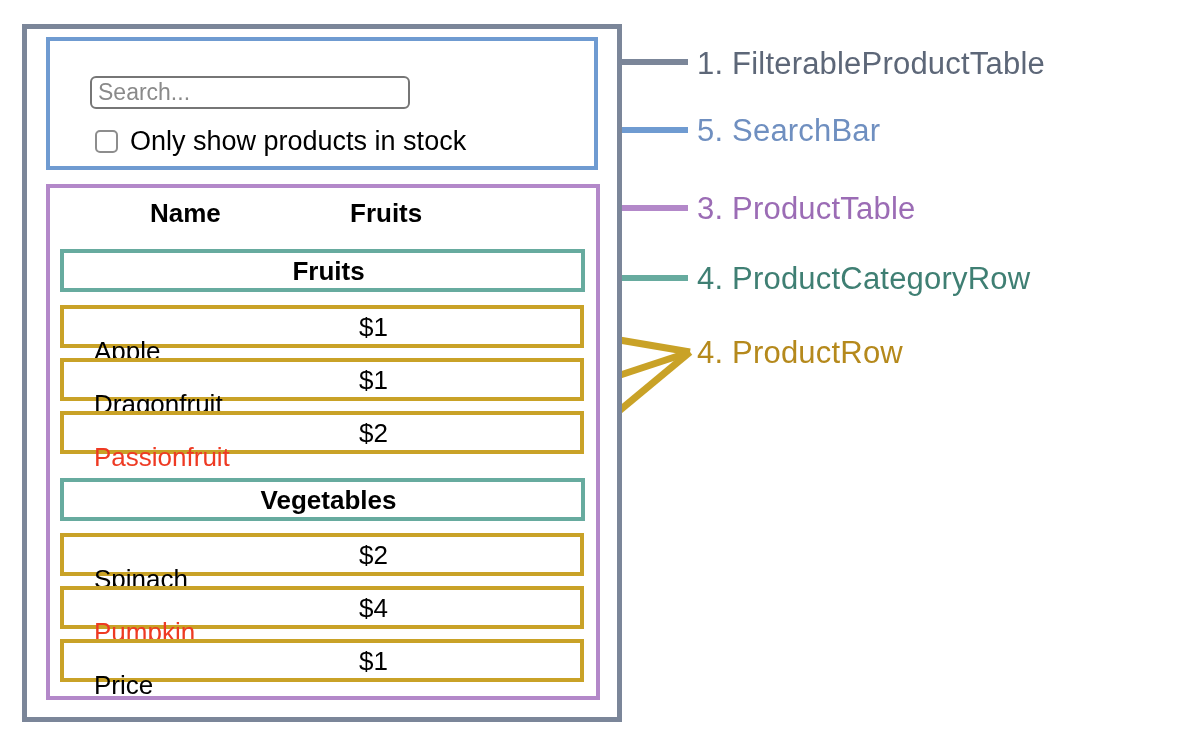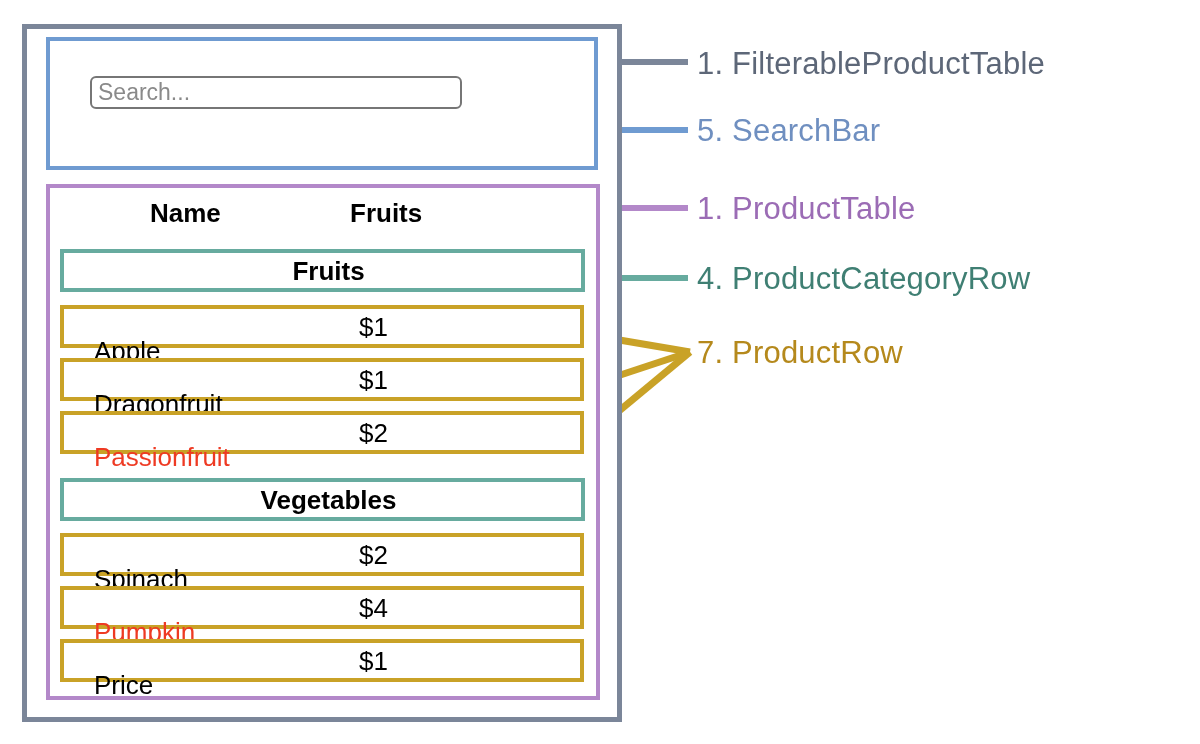--- a/index.html
+++ b/index.html
@@ -48,21 +48,21 @@
     border: 4px solid #b388c9;
     box-sizing: border-box;
     background: #ffffff;
   }
 
   
   .search-input {
     position: absolute;
     left: 90px;
     top: 76px;
-    width: 372px;
+    width: 320px;
     height: 33px;
     box-sizing: border-box;
     border: 2px solid #767676;
     border-radius: 6px;
     background: #ffffff;
     font-family: "Liberation Sans", sans-serif;
     font-size: 23px;
     color: #222222;
     padding: 0 6px;
     outline: none;
@@ -194,20 +194,24 @@
     <line x1="584" y1="387" x2="690" y2="352" stroke="#c9a227" stroke-width="7"></line>
     <line x1="584" y1="440" x2="690" y2="352" stroke="#c9a227" stroke-width="7"></line>
   </svg>
 
   <div class="frame-outer"></div>
 
   <div class="frame-searchbar"></div>
 
   <input class="search-input" type="text" placeholder="Search..." style="">
 
+  <div class="checkbox-row">
+    <div class="checkbox-box"></div>
+    <span class="checkbox-label">Only show products in stock</span>
+  </div>
 
   <div class="frame-producttable"></div>
 
   <div class="table-head">
     <span class="th th-name">Name</span>
     <span class="th th-price">Fruits</span>
   </div>
 
   <div class="cat-row" style="top:249px">
     <span class="cat-row-label">Fruits</span>
@@ -238,17 +242,17 @@
     <span class="cell cell-name out-of-stock">Pumpkin</span>
     <span class="cell cell-price">$4</span>
   </div>
   <div class="prod-row" style="top:639px">
     <span class="cell cell-name">Price</span>
     <span class="cell cell-price">$1</span>
   </div>
 
   <div class="legend-label c-1" style="top:48px">1. FilterableProductTable</div>
   <div class="legend-label c-2" style="top:115px">5. SearchBar</div>
-  <div class="legend-label c-3" style="top:193px">1. ProductTable</div>
+  <div class="legend-label c-3" style="top:193px">3. ProductTable</div>
   <div class="legend-label c-4" style="top:263px">4. ProductCategoryRow</div>
-  <div class="legend-label c-5" style="top:337px">7. ProductRow</div>
+  <div class="legend-label c-5" style="top:337px">4. ProductRow</div>
 
 </div>
 
 </body></html>

